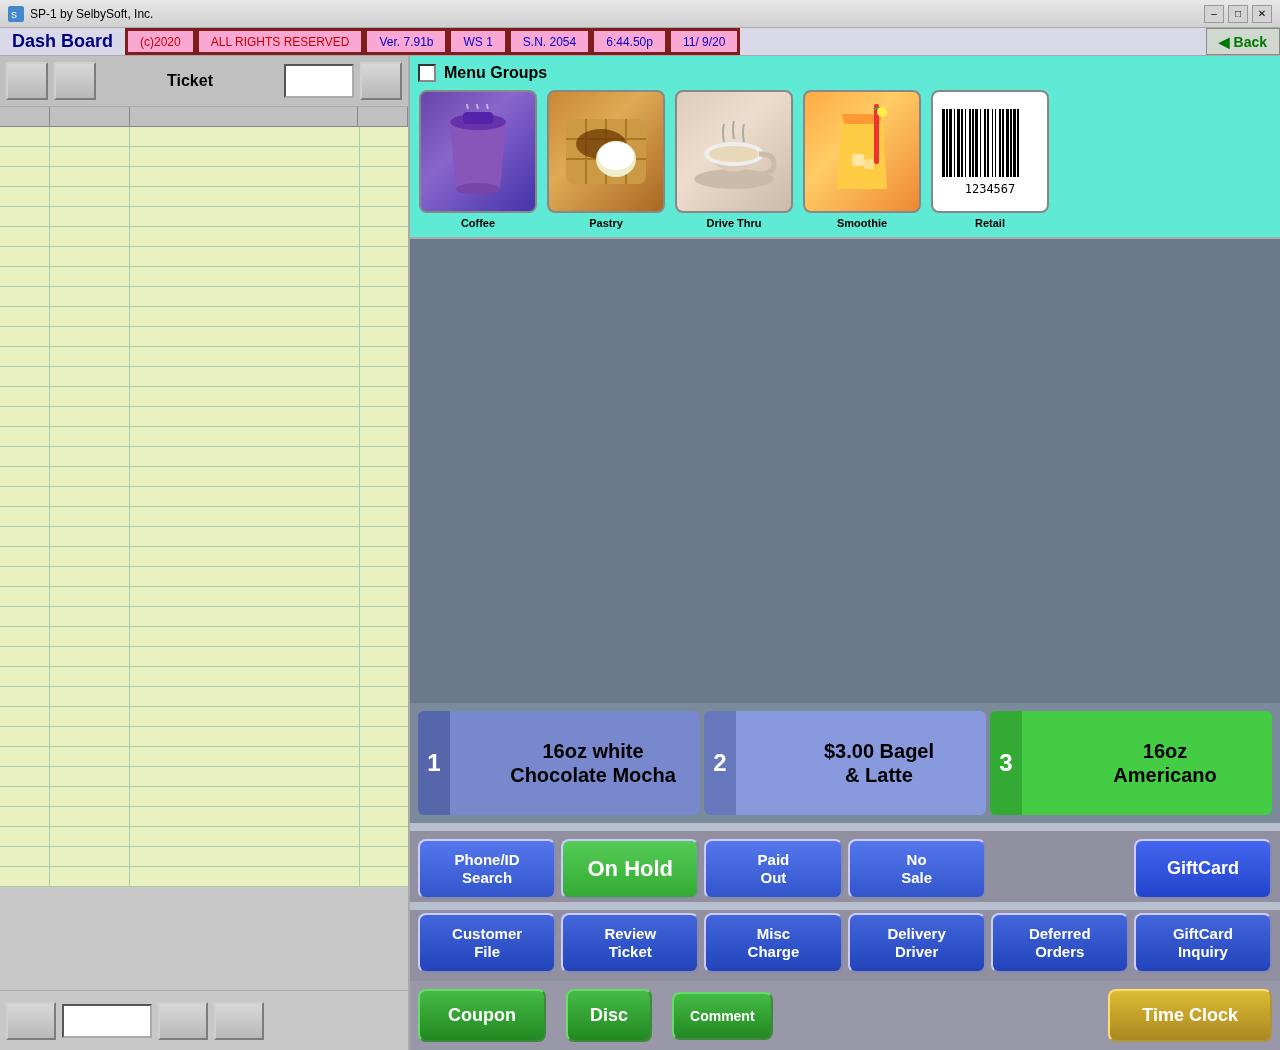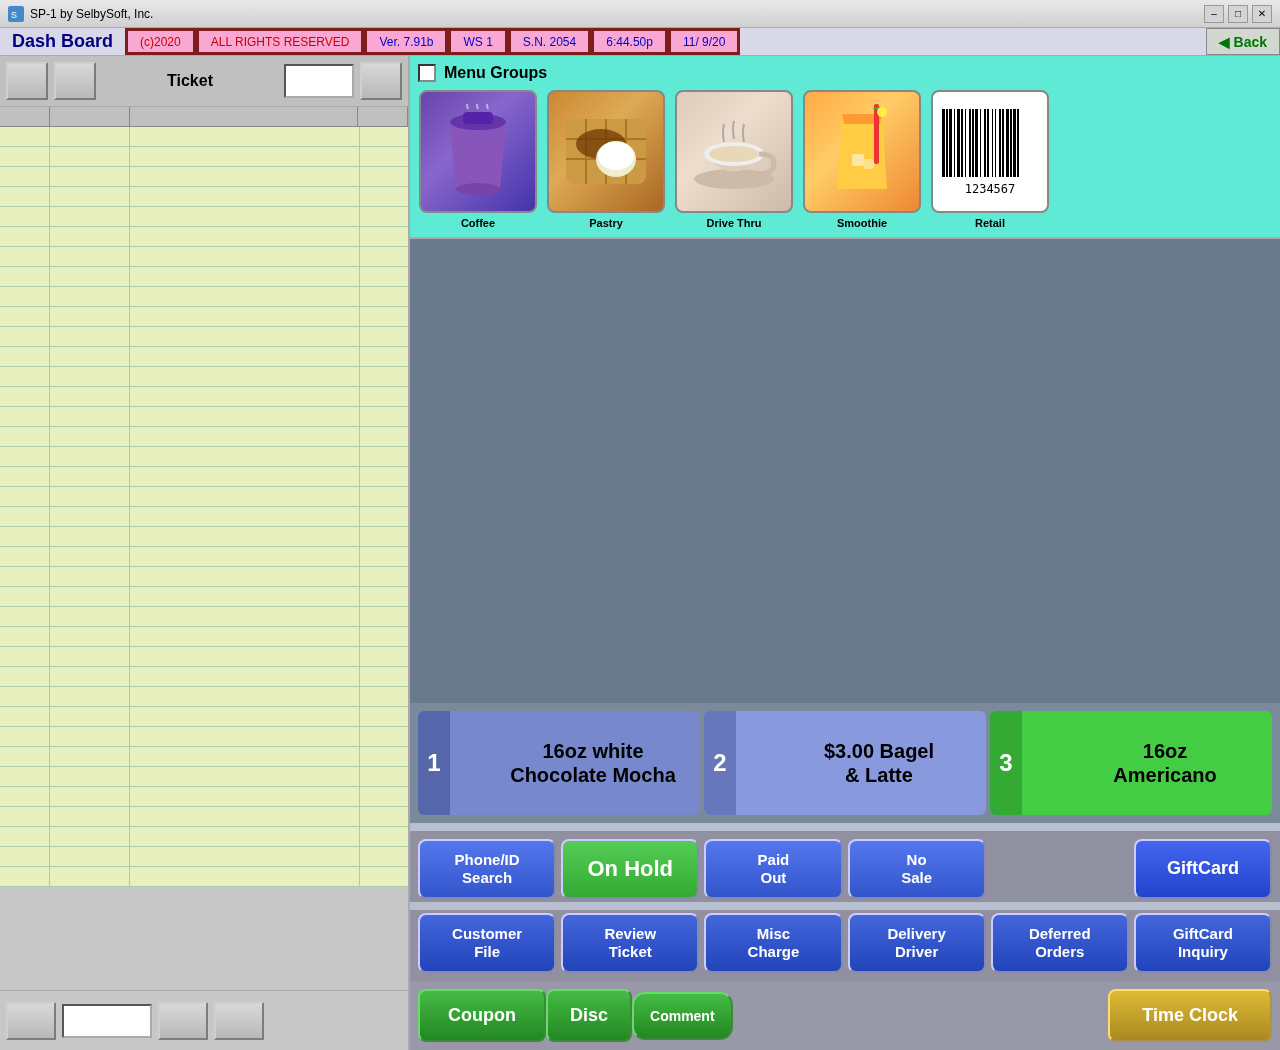--- a/index.html
+++ b/index.html
@@ -308,37 +308,37 @@
     .action-btn.blue { background: linear-gradient(to bottom, #5577ee, #3355cc); }
     .action-btn.blue-row2 { background: linear-gradient(to bottom, #4466dd, #2244bb); }
     .action-btn.gift { background: linear-gradient(to bottom, #4466ee, #2244cc); font-size: 18px; }
 
     
     .bottom-bar {
       background: #9898a8;
       padding: 8px;
       display: flex;
       justify-content: center;
-      gap: 0;
+      gap: 20px;
       align-items: center;
     }
     .bottom-btn-green {
       background: linear-gradient(to bottom, #44bb44, #228822);
       border: 2px outset #66dd66;
       border-radius: 8px;
       color: white;
       font-size: 18px;
       font-weight: bold;
       padding: 14px 28px;
       cursor: pointer;
     }
     .bottom-btn-small {
       background: linear-gradient(to bottom, #44bb44, #228822);
       border: 2px outset #66dd66;
-      border-radius: 13px;
+      border-radius: 8px;
       color: white;
       font-size: 14px;
       font-weight: bold;
       padding: 14px 16px;
       cursor: pointer;
     }
     .bottom-btn-yellow {
       background: linear-gradient(to bottom, #ddbb33, #aa8822);
       border: 2px outset #ffdd66;
       border-radius: 8px;

